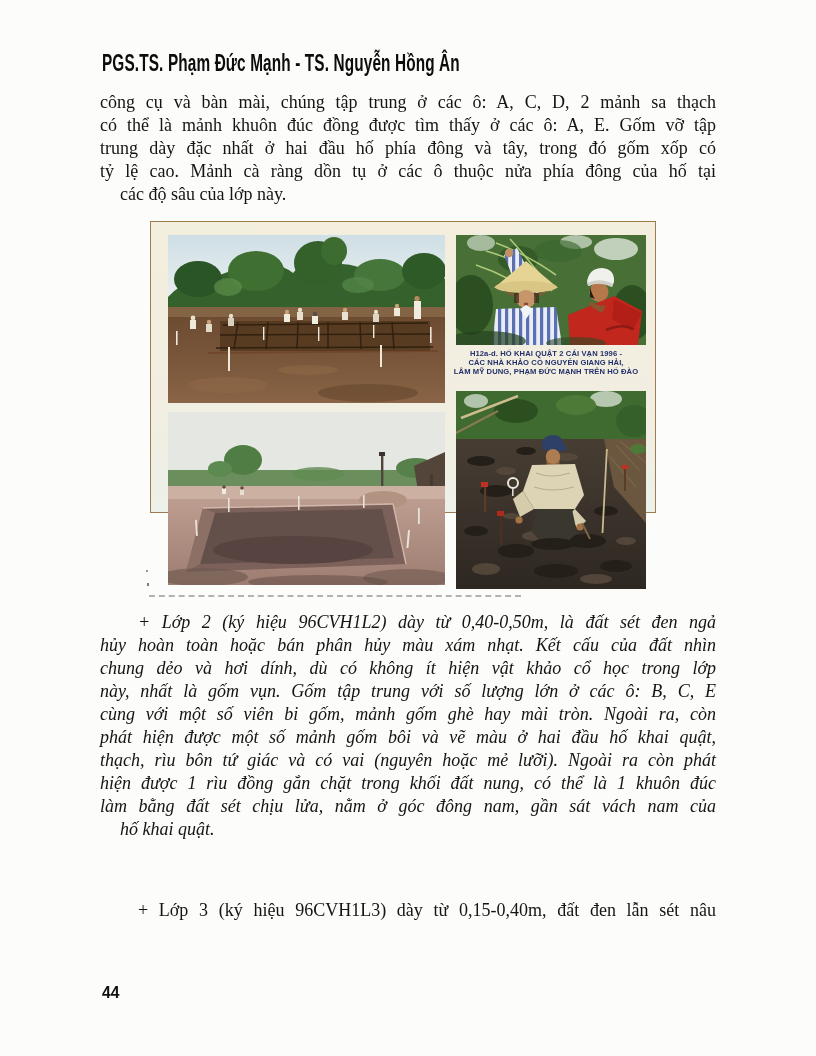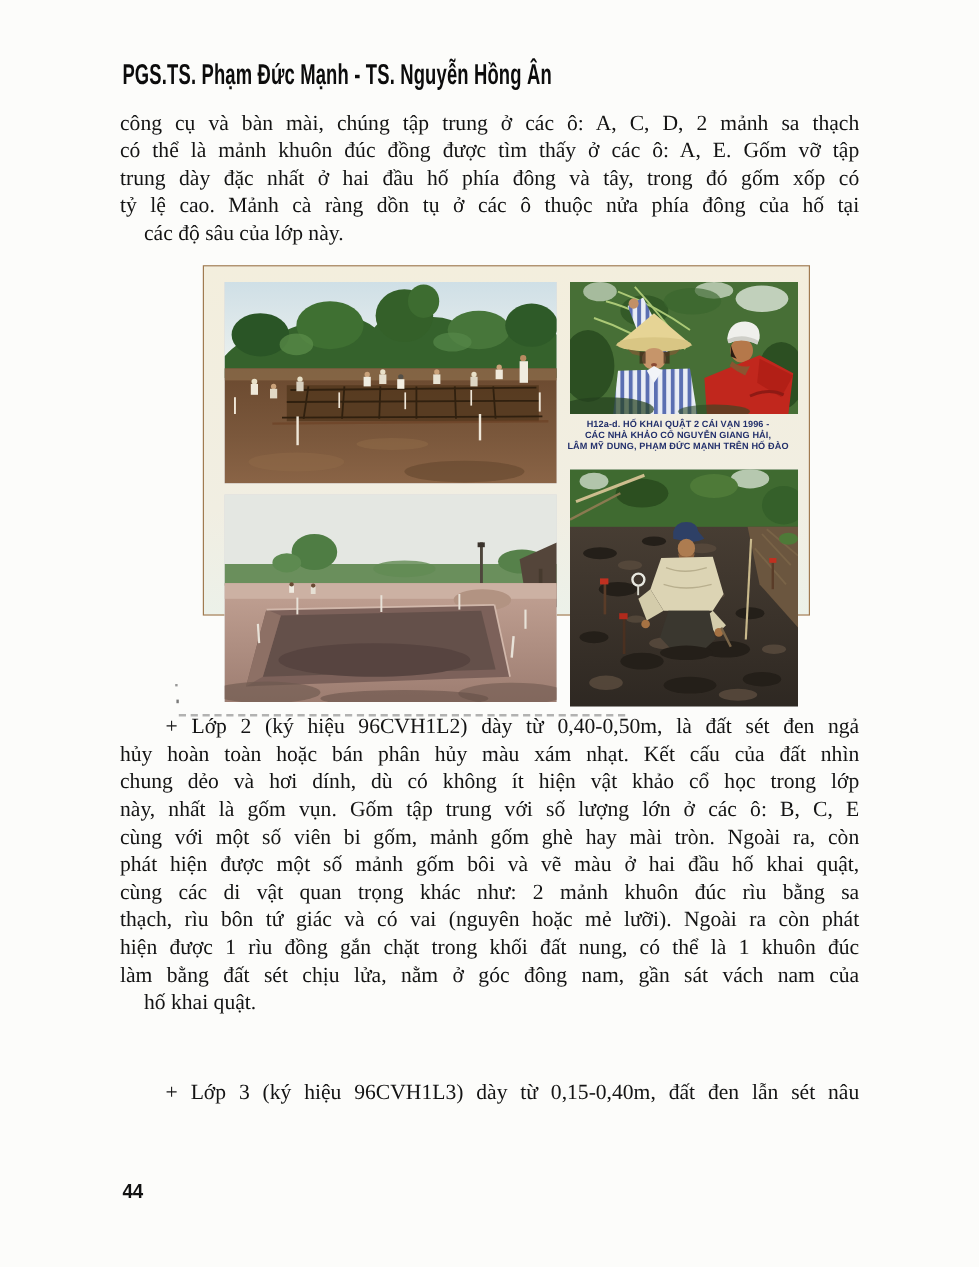--- a/index.html
+++ b/index.html
@@ -13,21 +13,21 @@
            letter-spacing:0.2px;color:#0c0c0c;}
 
   
   .para{left:100px;width:616px;font-size:18px;}
   .tline{line-height:23px;text-align:justify;text-align-last:justify;white-space:nowrap;
          overflow:visible;}
   .tline.last{text-align-last:left;margin-left:20px;}
   .tline.indent{padding-left:38px;}
 
   
-  .figure-frame{left:169px;top:221px;width:506px;height:292px;background:linear-gradient(180deg,#f3eedd 0%,#f1eee2 70%,#ecf1e9 100%);
+  .figure-frame{left:150px;top:221px;width:506px;height:292px;background:linear-gradient(180deg,#f3eedd 0%,#f1eee2 70%,#ecf1e9 100%);
                 border:1.5px solid #a07a50;box-sizing:border-box;}
   .photo{position:absolute;overflow:hidden;background:#ddd;}
   .photo svg{display:block;width:100%;height:100%;}
   .photo1{left:17px;top:13px;width:277px;height:168px;}
   .photo2{left:305px;top:13px;width:190px;height:110px;}
   .photo3{left:17px;top:190px;width:277px;height:173px;}
   .photo4{left:305px;top:169px;width:190px;height:198px;}
   .fig-caption{position:absolute;left:286px;top:127px;width:218px;text-align:center;
                font-family:"Liberation Sans", sans-serif;font-weight:700;font-size:7.6px;
                line-height:9px;color:#23306b;letter-spacing:0.1px;}
@@ -329,28 +329,27 @@
         <ellipse cx="97" cy="153" rx="22" ry="6" fill="#241f19"></ellipse>
       </g>
     </svg>
   </div>
 </div>
 
 <div class="abs dash-line"></div>
 <div class="abs tick1"></div>
 <div class="abs tick2"></div>
 
-<div class="abs para" style="top:594px;">
+<div class="abs para" style="top:611px;font-style:italic;">
     <div class="tline indent">+ Lớp 2 (ký hiệu 96CVH1L2) dày từ 0,40-0,50m, là đất sét đen ngả</div>
     <div class="tline">hủy hoàn toàn hoặc bán phân hủy màu xám nhạt. Kết cấu của đất nhìn</div>
     <div class="tline">chung dẻo và hơi dính, dù có không ít hiện vật khảo cổ học trong lớp</div>
     <div class="tline">này, nhất là gốm vụn. Gốm tập trung với số lượng lớn ở các ô: B, C, E</div>
     <div class="tline">cùng với một số viên bi gốm, mảnh gốm ghè hay mài tròn. Ngoài ra, còn</div>
     <div class="tline">phát hiện được một số mảnh gốm bôi và vẽ màu ở hai đầu hố khai quật,</div>
-    <div class="tline">cùng các di vật quan trọng khác như: 2 mảnh khuôn đúc rìu bằng sa</div>
     <div class="tline">thạch, rìu bôn tứ giác và có vai (nguyên hoặc mẻ lưỡi). Ngoài ra còn phát</div>
     <div class="tline">hiện được 1 rìu đồng gắn chặt trong khối đất nung, có thể là 1 khuôn đúc</div>
     <div class="tline">làm bằng đất sét chịu lửa, nằm ở góc đông nam, gần sát vách nam của</div>
     <div class="tline last">hố khai quật.</div>
   </div>
 
 <div class="abs para" style="top:899px;">
     <div class="tline indent">+ Lớp 3 (ký hiệu 96CVH1L3) dày từ 0,15-0,40m, đất đen lẫn sét nâu</div>
   </div>
 

